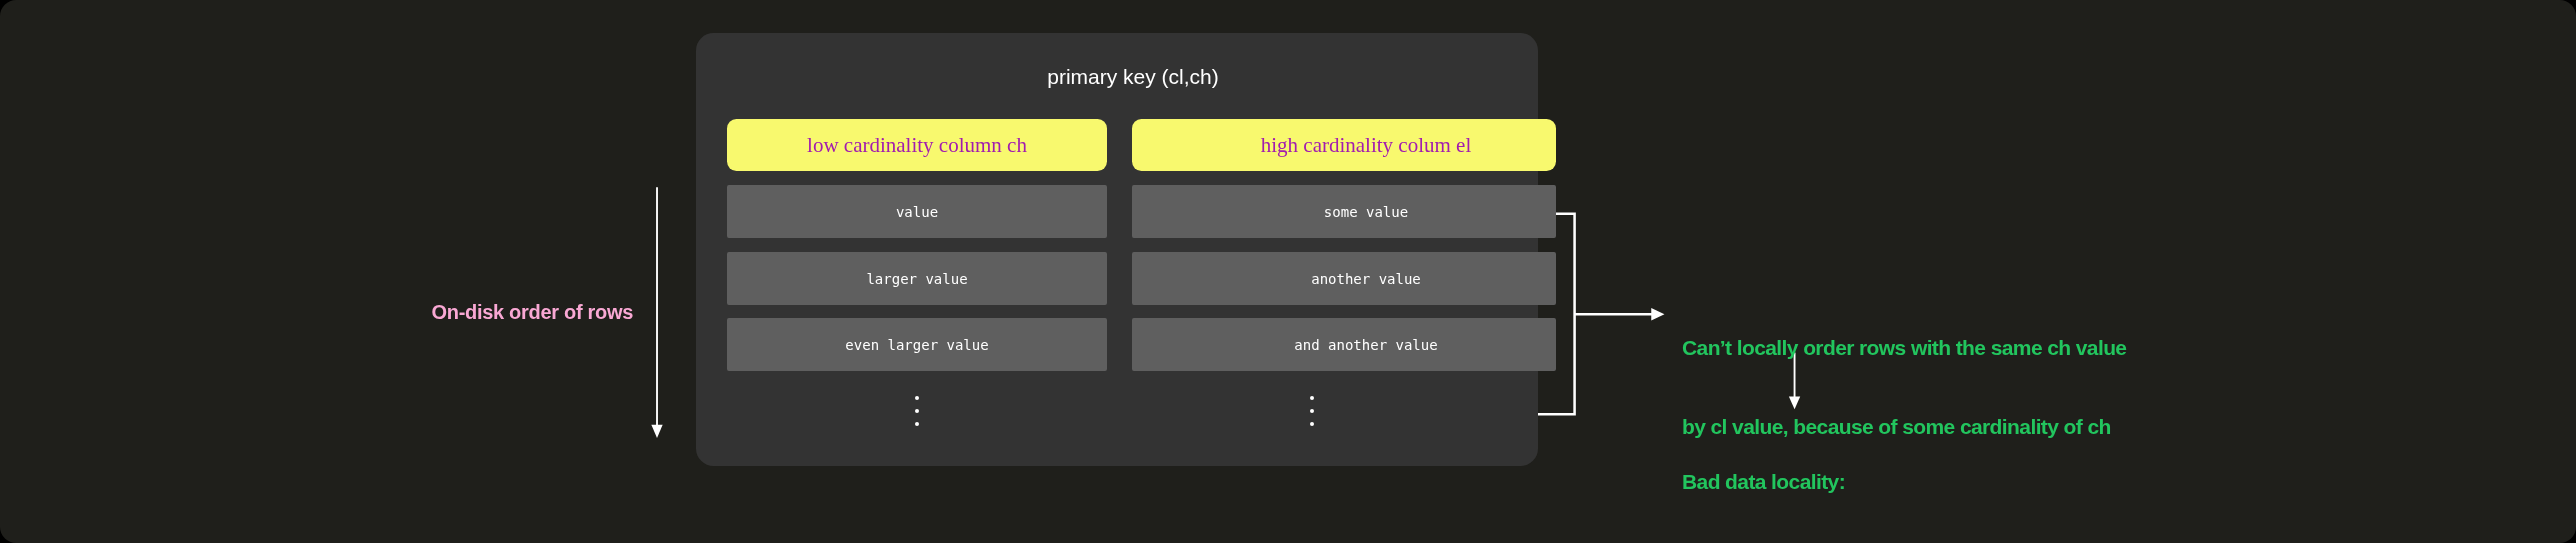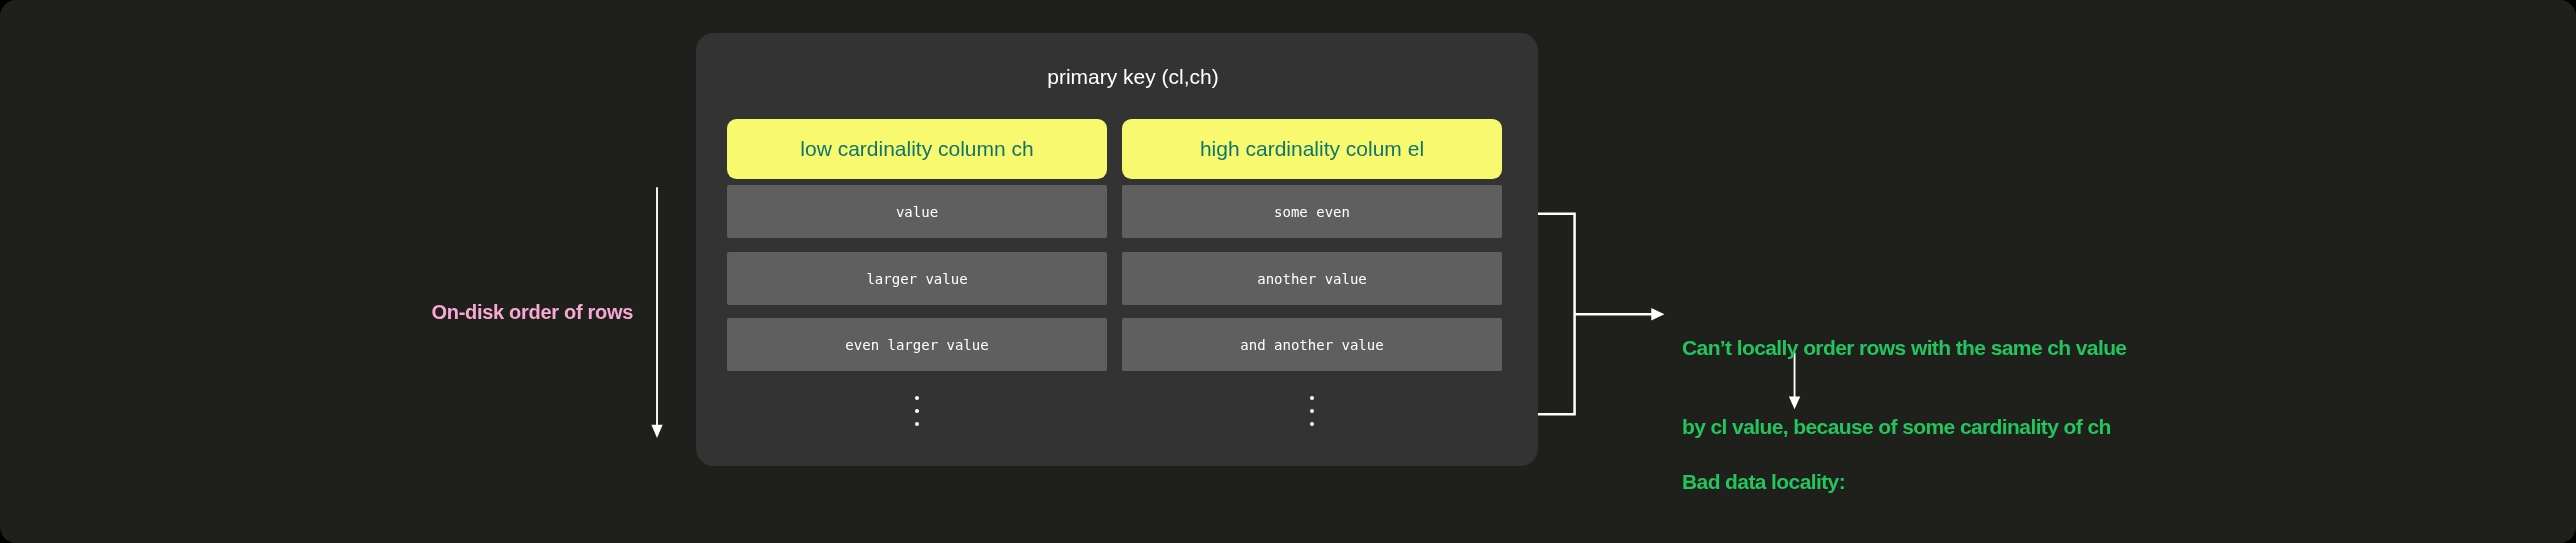--- a/index.html
+++ b/index.html
@@ -39,46 +39,46 @@
     left: 16px; top: 31px; width: 100%;
     text-align: center;
     color: #ffffff;
     font-family: Liberation Sans, sans-serif;
     font-size: 21px;
     line-height: 25px;
     white-space: pre;
   }
   .col-header {
     position: absolute;
-    height: 60px;
+    height: 52px;
     background: #f8f96e;
     border-radius: 9.4px;
-    color: #0f766e;
-    font-family: Liberation Sans, sans-serif;
+    color: #a21caf;
+    font-family: Liberation Serif, serif;
     font-size: 21px;
     display: flex;
     align-items: center;
     justify-content: center;
     white-space: pre;
   }
   .cell {
     position: absolute;
     height: 53px;
     background: #5f5f5f;
     border-radius: 1.9px;
     color: #ffffff;
     font-family: "DejaVu Sans Mono", monospace;
     font-size: 14px;
     display: flex;
     align-items: center;
     justify-content: center;
     white-space: pre;
   }
   .c1 { left: 31px;  width: 380px; }
-  .c2 { left: 426px; width: 380px; }
+  .c2 { left: 436px; width: 380px; padding-left: 44px; }
   .hdr-row { top: 86px; }
   .row1 { top: 152px; }
   .row2 { top: 219px; }
   .row3 { top: 285px; }
   .dots {
     position: absolute;
     top: 363px;
     width: 4.4px; height: 30px;
     display: flex;
     flex-direction: column;
@@ -148,21 +148,21 @@
 
   <div class="left-label">On-disk order of rows</div>
 
   <div class="card">
     <div class="card-title">primary key (cl,ch)</div>
 
     <div class="col-header c1 hdr-row">low cardinality column ch</div>
     <div class="col-header c2 hdr-row">high cardinality colum el</div>
 
     <div class="cell c1 row1">value</div>
-    <div class="cell c2 row1">some even</div>
+    <div class="cell c2 row1">some value</div>
 
     <div class="cell c1 row2">larger value</div>
     <div class="cell c2 row2">another value</div>
 
     <div class="cell c1 row3">even larger value</div>
     <div class="cell c2 row3">and another value</div>
 
     <div class="dots d1">
       <span class="dot"></span>
       <span class="dot"></span>

